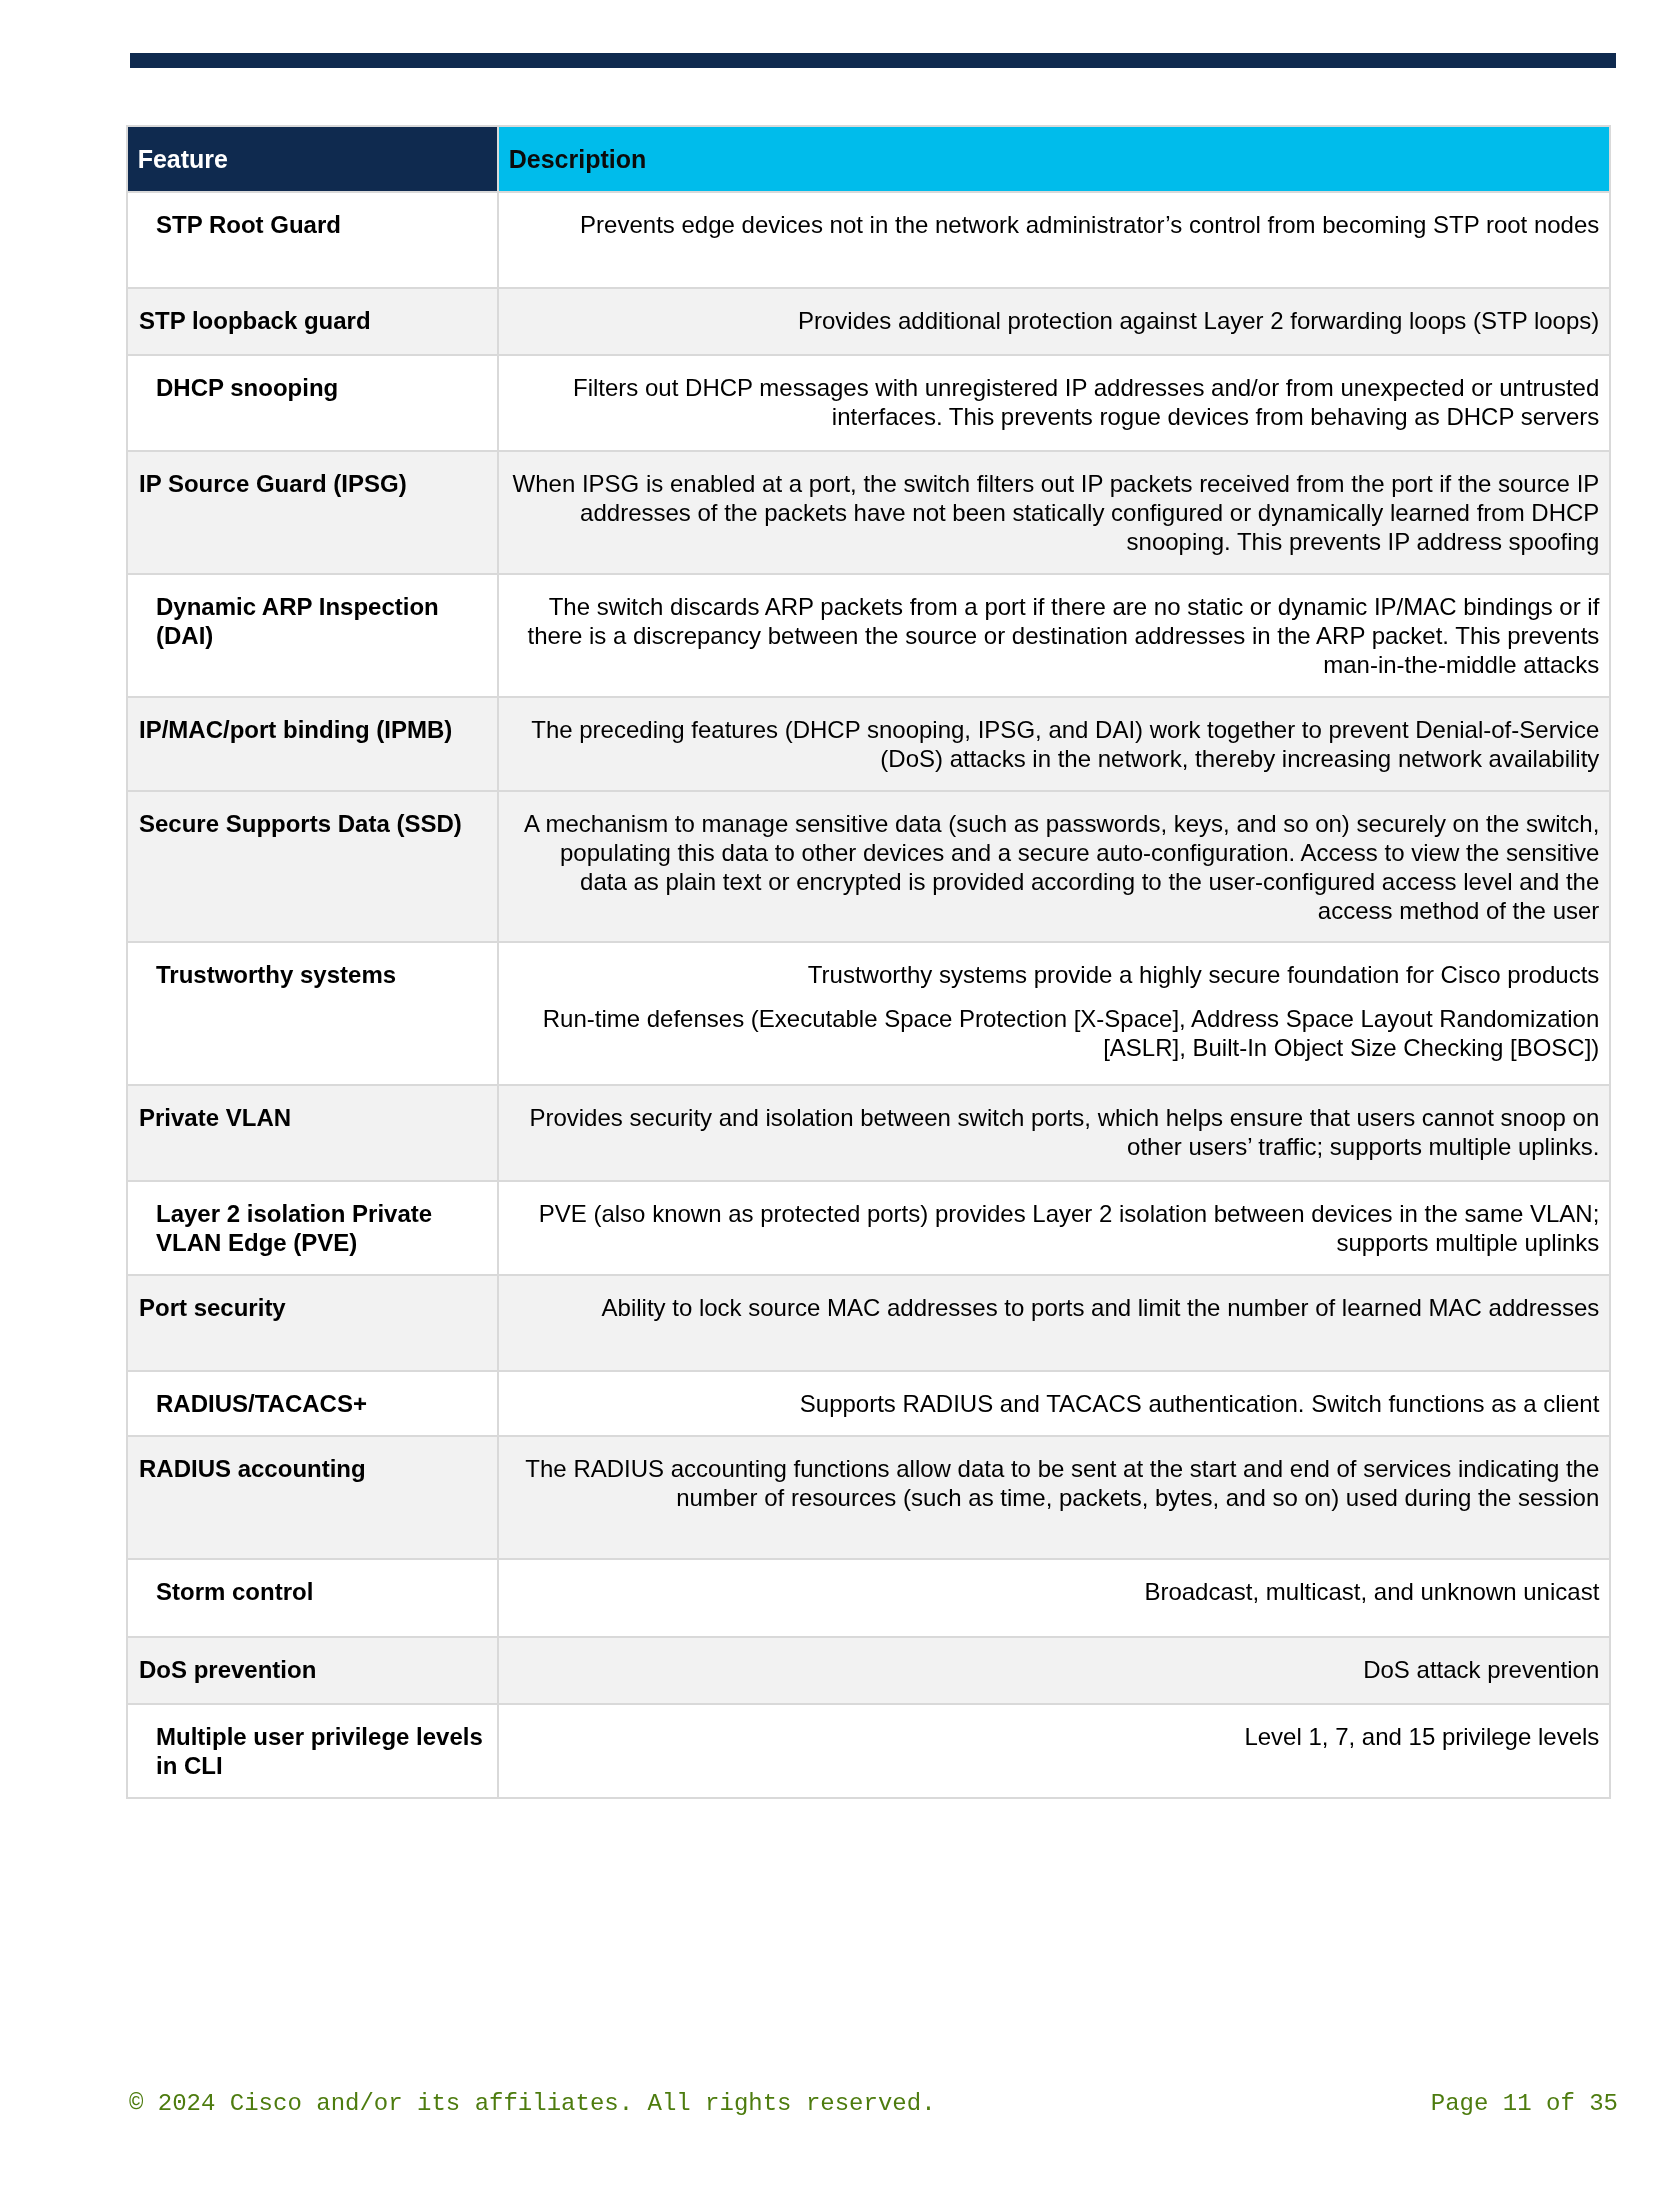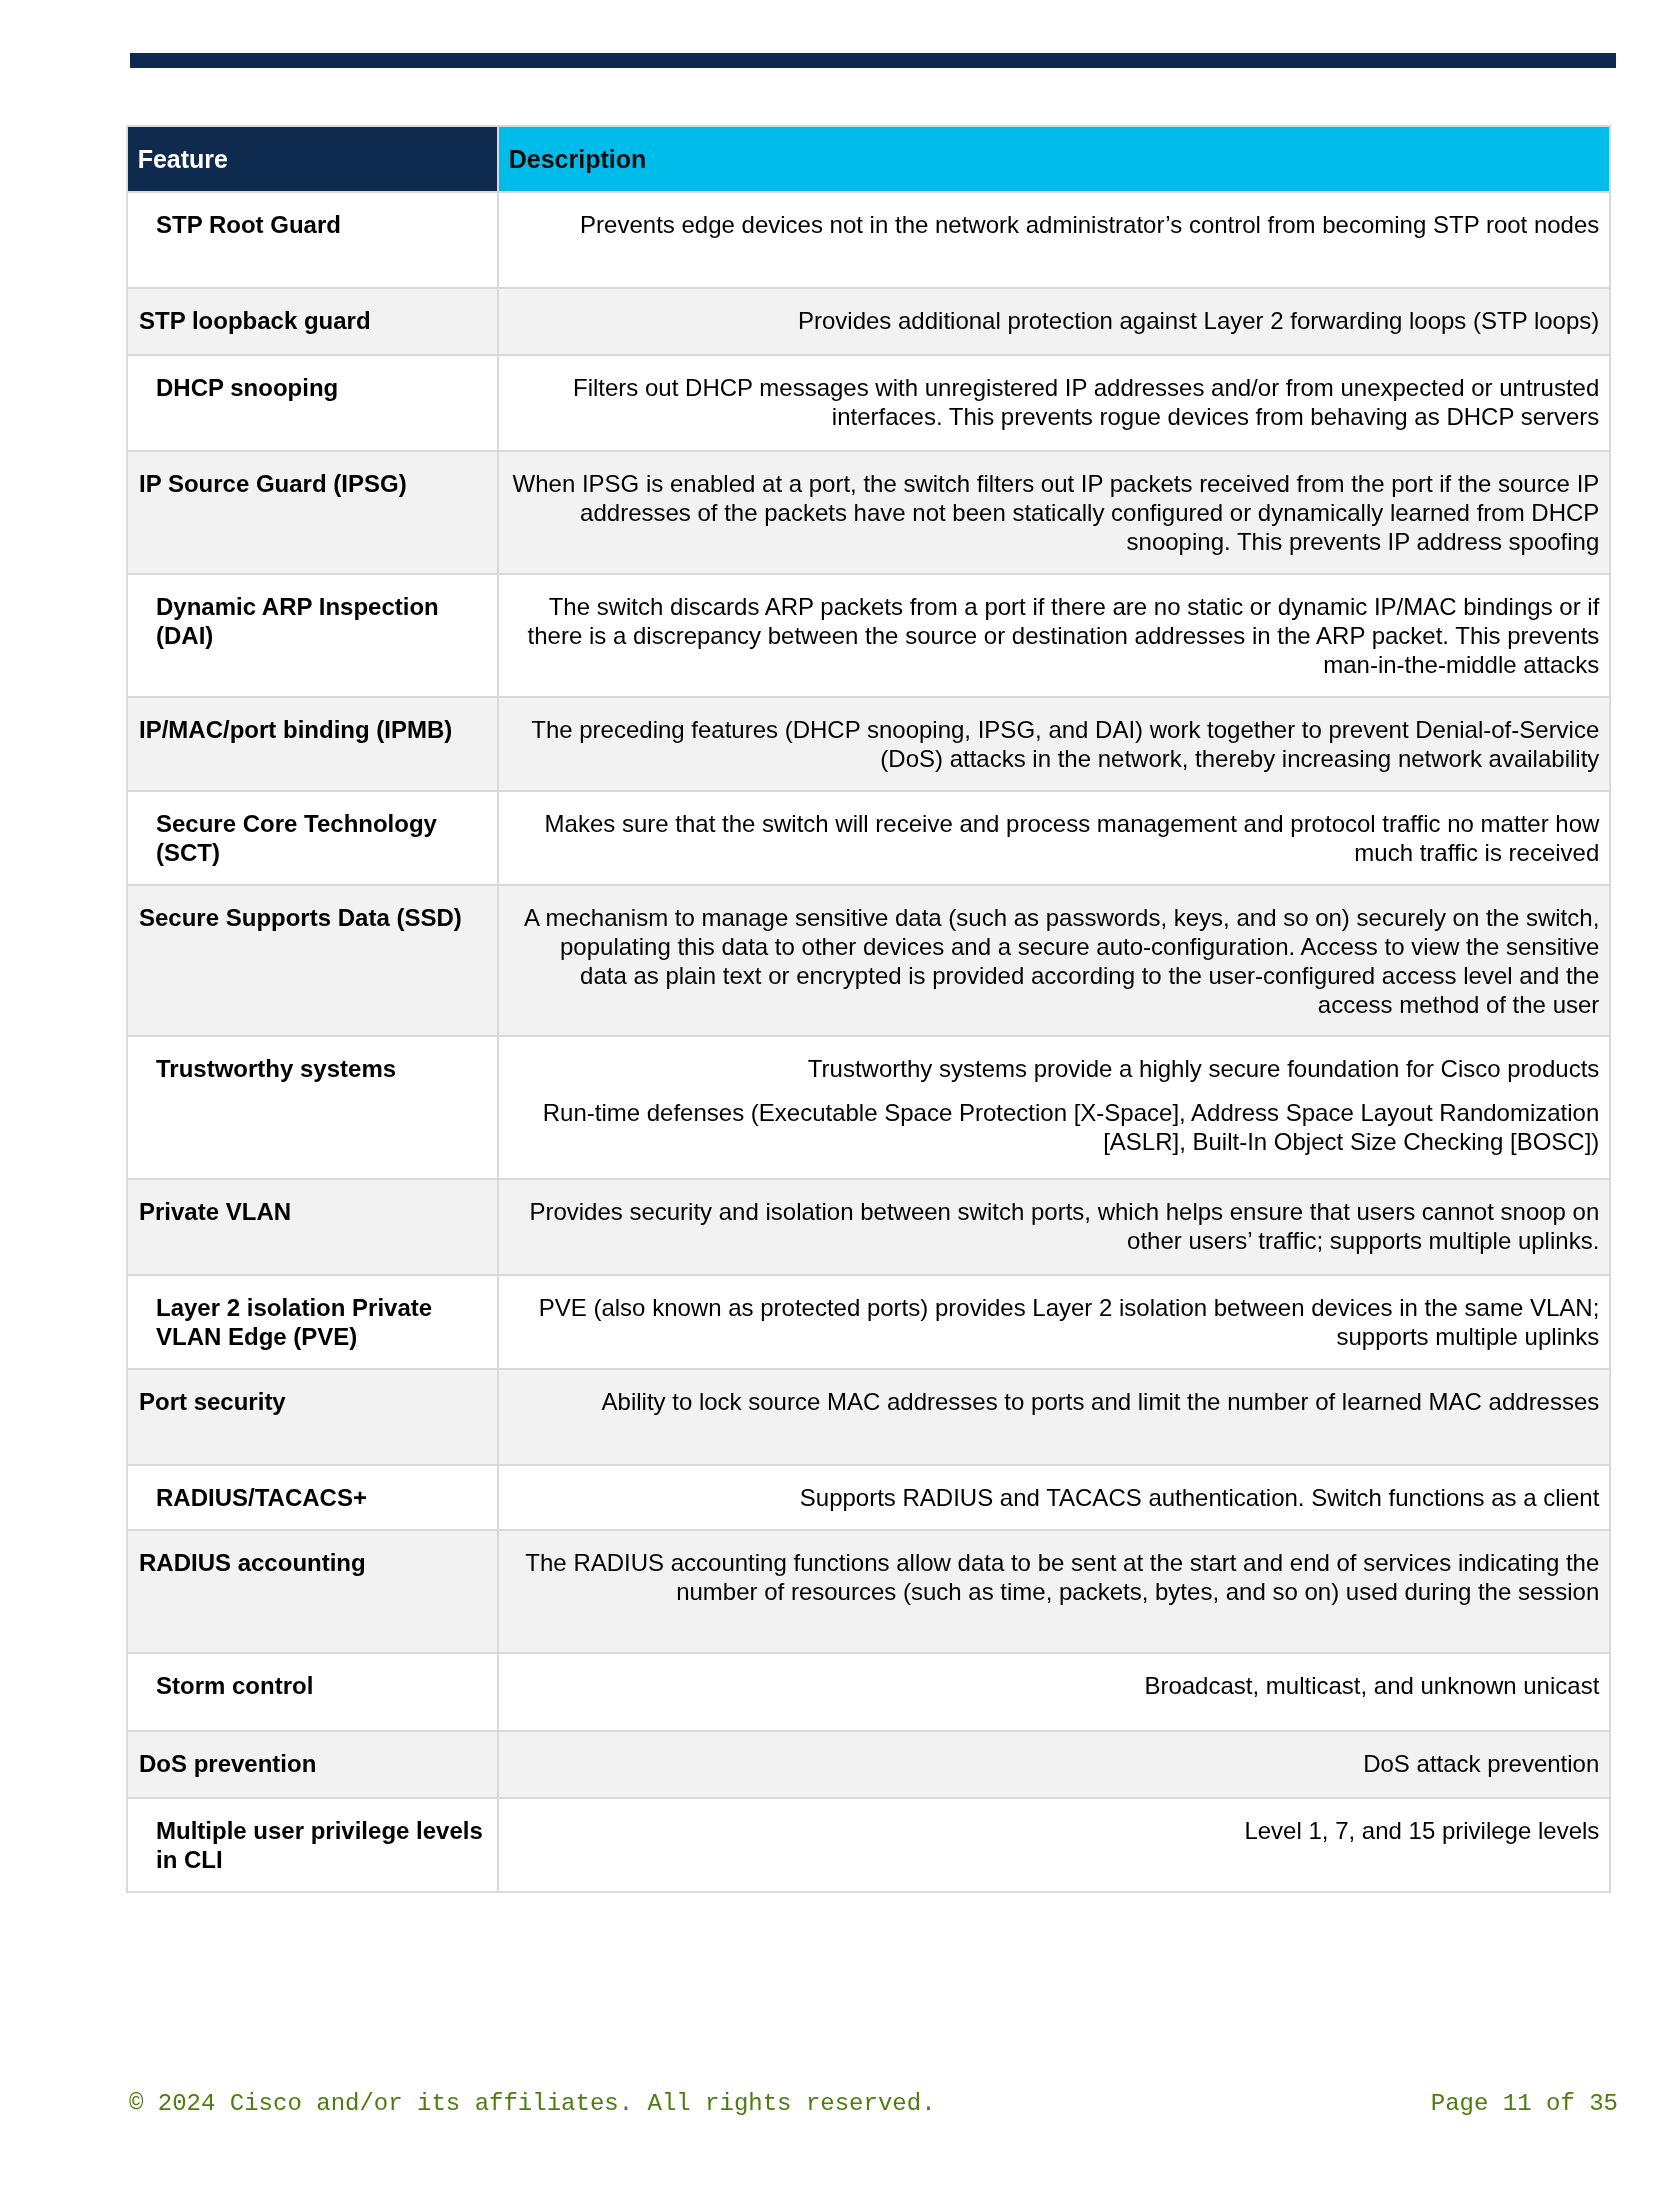--- a/index.html
+++ b/index.html
@@ -70,26 +70,20 @@
       <td>
           <p>The switch discards ARP packets from a port if there are no static or dynamic IP/MAC bindings or if there is a discrepancy between the source or destination addresses in the ARP packet. This prevents man-in-the-middle attacks</p>
         </td>
     </tr>
     <tr class="even" style="height:94px">
       <td class="feat">IP/MAC/port binding (IPMB)</td>
       <td>
           <p>The preceding features (DHCP snooping, IPSG, and DAI) work together to prevent Denial-of-Service (DoS) attacks in the network, thereby increasing network availability</p>
         </td>
     </tr>
-    <tr class="odd" style="height:94px">
-      <td class="feat">Secure Core Technology (SCT)</td>
-      <td>
-          <p>Makes sure that the switch will receive and process management and protocol traffic no matter how much traffic is received</p>
-        </td>
-    </tr>
     <tr class="even" style="height:151px">
       <td class="feat">Secure Supports Data (SSD)</td>
       <td>
           <p>A mechanism to manage sensitive data (such as passwords, keys, and so on) securely on the switch, populating this data to other devices and a secure auto-configuration. Access to view the sensitive data as plain text or encrypted is provided according to the user-configured access level and the access method of the user</p>
         </td>
     </tr>
     <tr class="odd" style="height:143px">
       <td class="feat">Trustworthy systems</td>
       <td>
         <p>Trustworthy systems provide a highly secure foundation for Cisco products</p>

